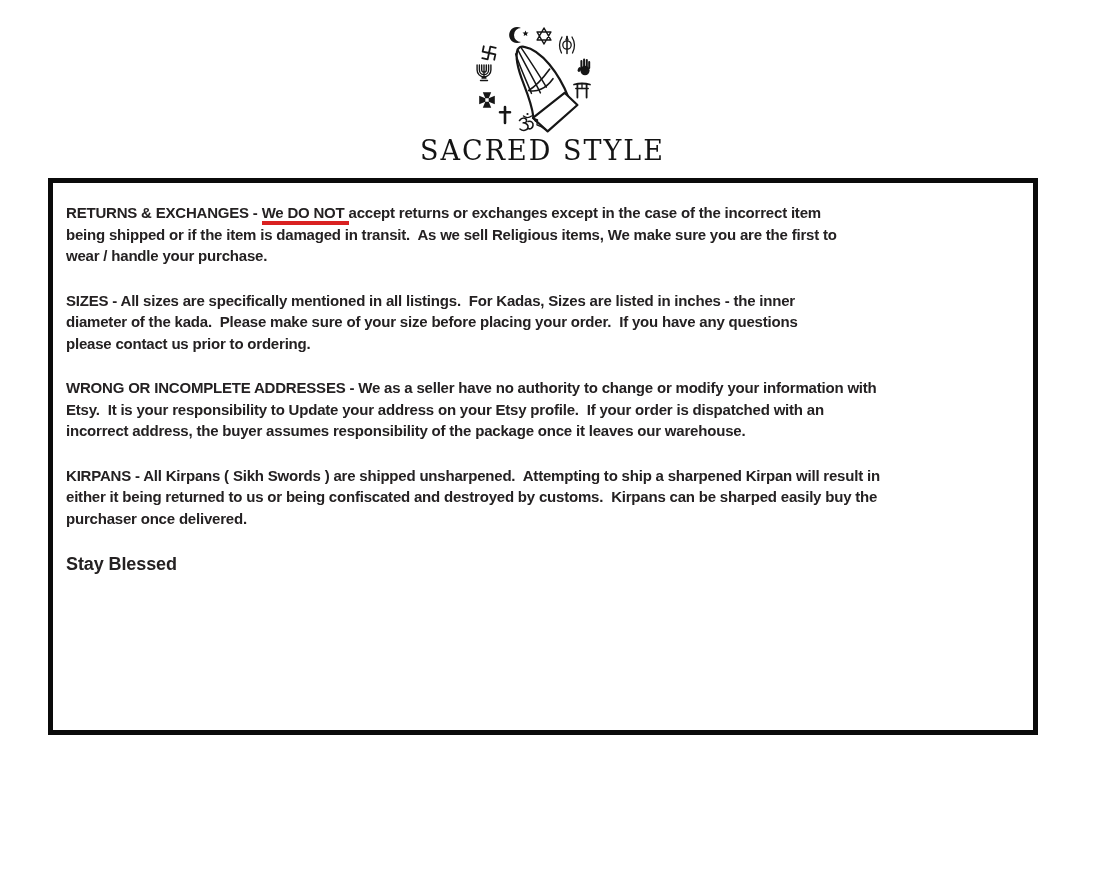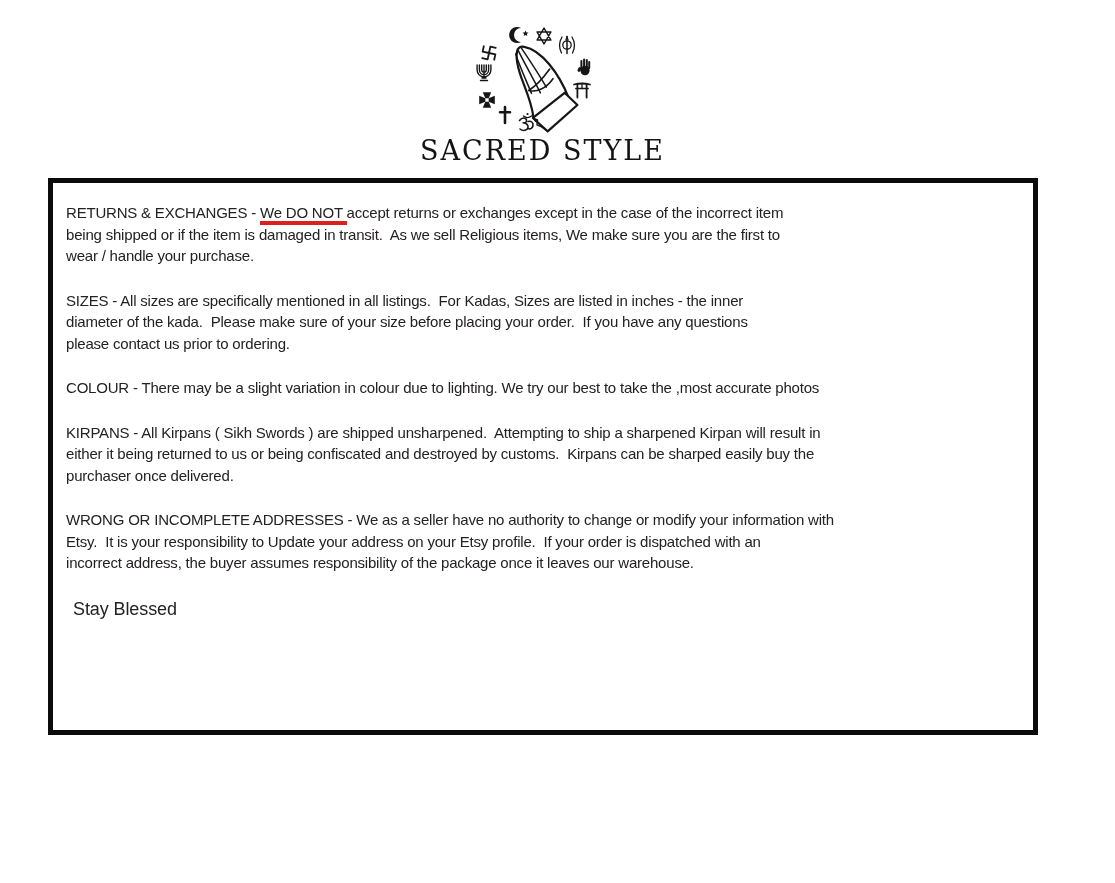--- a/index.html
+++ b/index.html
@@ -31,26 +31,26 @@
     box-sizing:border-box;
     border:5px solid #0b0b0b;
     background:#ffffff;
     padding:19px 8px 0 13px;
   }
   .para {
     white-space:pre-wrap;
     margin:0 0 23px 0;
     font-size:15px;
     line-height:21.5px;
-    font-weight:400;
+    font-weight:700;
     letter-spacing:-0.2px;
     color:#242122;
   }
   .para.extra-top { margin-top:6px; }
-  .para.large { font-size:18px; line-height:24px; letter-spacing:-0.1px;margin-left:7px; }
+  .para.large { font-size:18px; line-height:24px; letter-spacing:-0.1px; }
   .red-underline { border-bottom:4px solid #d92121; padding-bottom:0px; }
 </style>
 </head>
 <body>
 
 <div class="page">
 
   <div class="logo-wrap">
     <svg class="logo-svg" width="160" height="115" viewBox="0 0 160 115" aria-hidden="true">
       <g stroke="#161616" fill="none" stroke-linecap="round" stroke-linejoin="round">
@@ -127,24 +127,23 @@
   </div>
 
   <div class="policy-box">
     <div>
         <p class="para"><span>RETURNS &amp; EXCHANGES - </span><span class="red-underline" style="border-bottom-color: rgb(217, 33, 33);">We DO NOT </span><span>accept returns or exchanges except in the case of the incorrect item
 being shipped or if the item is damaged in transit.  As we sell Religious items, We make sure you are the first to
 wear / handle your purchase.</span></p>
         <p class="para"><span>SIZES - All sizes are specifically mentioned in all listings.  For Kadas, Sizes are listed in inches - the inner
 diameter of the kada.  Please make sure of your size before placing your order.  If you have any questions
 please contact us prior to ordering.</span></p>
-        <p class="para extra-top"><span>COLOUR - There may be a slight variation in colour due to lighting. We try our best to take the ,most accurate photos</span></p>
+        <p class="para"><span>WRONG OR INCOMPLETE ADDRESSES - We as a seller have no authority to change or modify your information with
+Etsy.  It is your responsibility to Update your address on your Etsy profile.  If your order is dispatched with an
+incorrect address, the buyer assumes responsibility of the package once it leaves our warehouse.</span></p>
         <p class="para"><span>KIRPANS - All Kirpans ( Sikh Swords ) are shipped unsharpened.  Attempting to ship a sharpened Kirpan will result in
 either it being returned to us or being confiscated and destroyed by customs.  Kirpans can be sharped easily buy the
 purchaser once delivered.</span></p>
-        <p class="para"><span>WRONG OR INCOMPLETE ADDRESSES - We as a seller have no authority to change or modify your information with
-Etsy.  It is your responsibility to Update your address on your Etsy profile.  If your order is dispatched with an
-incorrect address, the buyer assumes responsibility of the package once it leaves our warehouse.</span></p>
         <p class="para large"><span>Stay Blessed</span></p>
       </div>
   </div>
 
 </div>
 
 </body></html>

